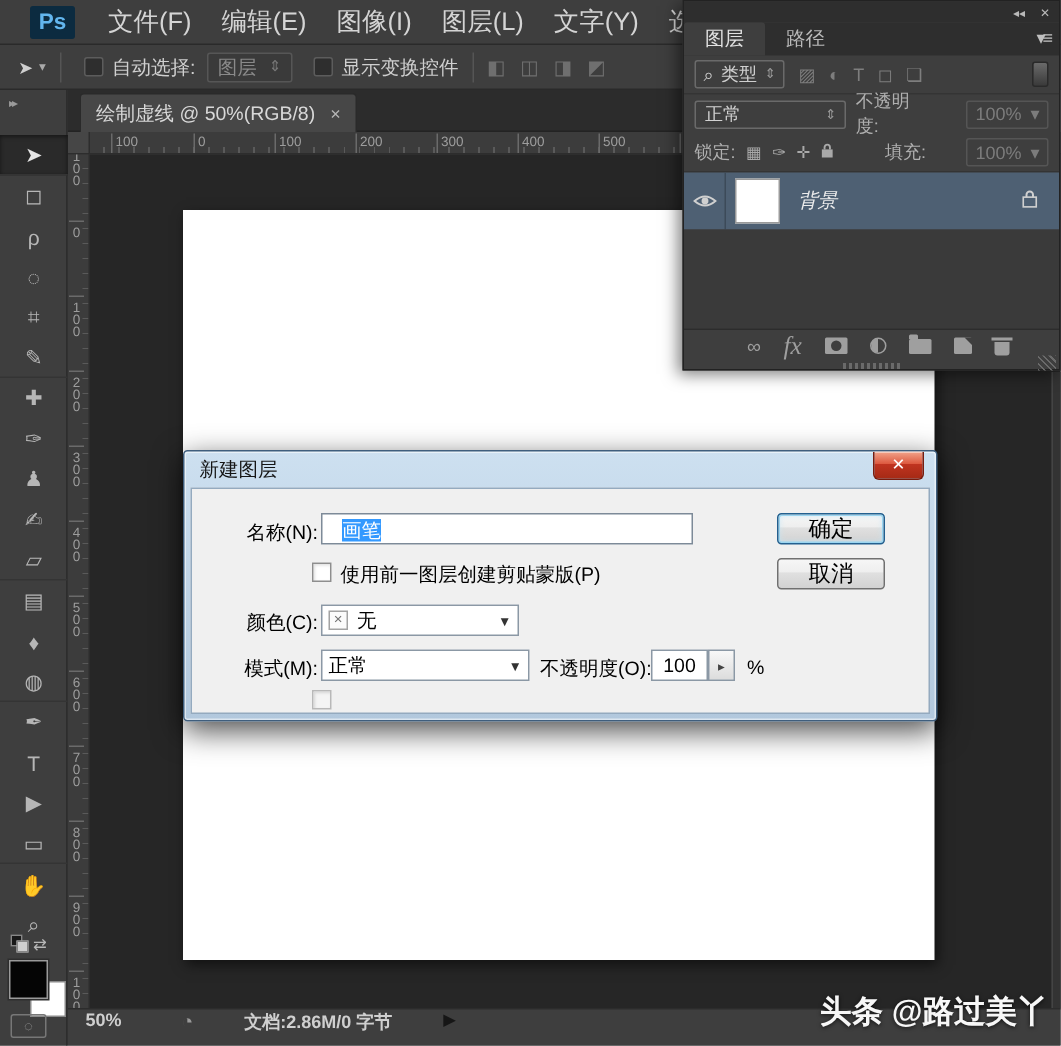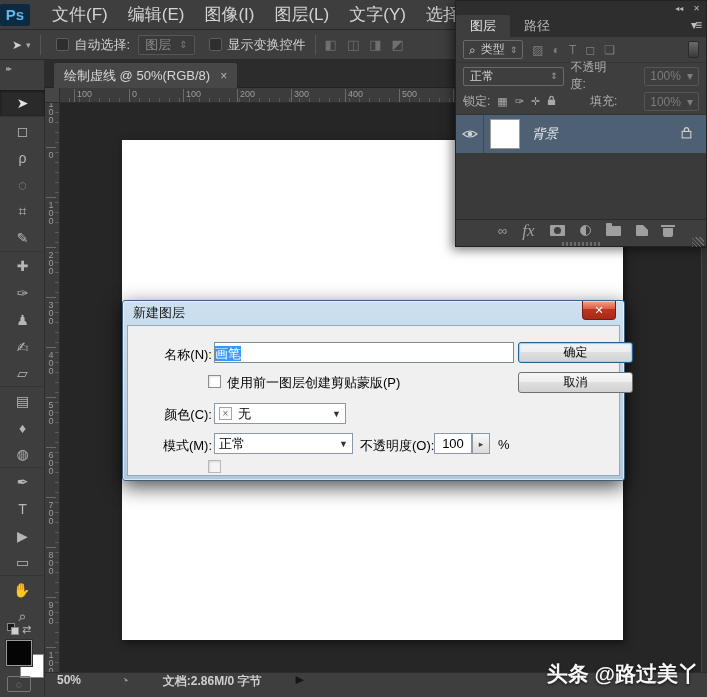--- a/index.html
+++ b/index.html
@@ -1,21 +1,21 @@
 <!DOCTYPE html>
 <html><head>
 <meta charset="utf-8">
 <style>
   *{box-sizing:border-box;margin:0;padding:0;}
   html,body{width:707px;height:697px;}
   body{position:relative;background:#262626;font-family:"Liberation Sans","DejaVu Sans",sans-serif;color:#cfcfcf;overflow:hidden;}
 
   
   .menubar{position:absolute;left:0;top:0;width:707px;height:30px;background:#3e3e3e;border-bottom:1px solid #2a2a2a;display:flex;align-items:center;z-index:2;}
-  .pslogo{width:30px;height:22px;background:#0c2b40;color:#63b6ee;font-weight:bold;font-size:15px;display:flex;align-items:center;justify-content:center;margin:0 12px 0 0;border-radius:2px;}
+  .pslogo{width:30px;height:22px;background:#0c2b40;color:#63b6ee;font-weight:bold;font-size:15px;display:flex;align-items:center;justify-content:center;margin:0 12px 0 20px;border-radius:2px;}
   .menuitems{display:flex;align-items:center;}
   .menuitem{font-size:17px;color:#d4d4d4;padding:0 10px;white-space:nowrap;}
 
   
   .optionsbar{position:absolute;left:0;top:30px;width:707px;height:30px;background:#3e3e3e;border-bottom:1px solid #2a2a2a;display:flex;align-items:center;z-index:2;font-size:13px;}
   .ob-toolicon{color:#cfcfcf;font-size:12px;margin-left:12px;}
   .ob-caret{color:#aaa;font-size:9px;margin-left:4px;}
   .ob-sep{width:1px;height:20px;background:#555;margin:0 9px;}
   .cb-dark{width:13px;height:13px;background:#2e2e2e;border:1px solid #5c5c5c;border-radius:2px;margin:0 6px;}
   .ob-label{color:#cfcfcf;}
@@ -100,23 +100,23 @@
   .trashicon::before{content:"";position:absolute;top:-3px;left:-2px;width:14px;height:2px;background:#9f9f9f;}
   .panelgrip{position:absolute;left:106px;top:241px;width:40px;height:4px;background:repeating-linear-gradient(90deg,#6a6a6a 0 2px,transparent 2px 4px);}
   .gripcorner{position:absolute;right:2px;top:236px;width:12px;height:10px;background:repeating-linear-gradient(45deg,#6a6a6a 0 1px,transparent 1px 3px);}
 
   
   .dlg{position:absolute;left:122px;top:300px;width:503px;height:181px;background:linear-gradient(180deg,#cde0f0,#b2c8dd);border:1px solid #3f5e7d;border-radius:3px;box-shadow:0 6px 20px rgba(0,0,0,.7),inset 0 0 0 1px rgba(255,255,255,.55);z-index:5;}
   .dlg-title{height:40px;line-height:24px;padding-left:10px;color:#151515;font-size:13px;}
   .dlg-close{position:absolute;top:0;right:8px;width:34px;height:19px;background:linear-gradient(#f2a58c,#dd5a40 45%,#c03420 46%,#a62a15);border:1px solid #771c0e;border-top:none;border-radius:0 0 4px 4px;color:#fff;text-align:center;font-size:11px;font-weight:bold;line-height:18px;box-shadow:inset 0 1px 0 rgba(255,255,255,.45);}
   .dlg-body{position:absolute;left:4px;right:4px;top:24px;bottom:4px;background:#f0f0f0;border:1px solid #94aabf;font-size:13px;color:#000;}
   .flabel{position:absolute;left:4px;width:80px;text-align:right;}
-  .dlg-input{position:absolute;left:86px;top:16px;width:300px;height:21px;background:#fff;border:1px solid #7d8a98;padding:2px 0;font-size:13px;}
+  .dlg-input{position:absolute;left:86px;top:16px;width:248px;height:21px;background:#fff;border:1px solid #7d8a98;padding:2px 13px;font-size:13px;}
   .seltext{background:#3399ff;color:#fff;}
-  .btn{position:absolute;width:115px;height:21px;background:linear-gradient(#f6f6f6,#eee 45%,#e0e0e0 46%,#d2d2d2);border:1px solid #707070;border-radius:3px;text-align:center;line-height:19px;font-size:12px;color:#000;}
+  .btn{position:absolute;width:72px;height:21px;background:linear-gradient(#f6f6f6,#eee 45%,#e0e0e0 46%,#d2d2d2);border:1px solid #707070;border-radius:3px;text-align:center;line-height:19px;font-size:15px;color:#000;}
   .btn.default{border-color:#23608f;box-shadow:inset 0 0 0 1px #9bd5f0,inset 0 0 4px #bfe6f8;}
   .wincb{position:absolute;width:13px;height:13px;background:#fff;border:1px solid #8e8e8e;box-shadow:inset 1px 1px 2px rgba(0,0,0,.12);}
   .wincb.disabled{border-color:#b8b8b8;background:#f4f4f4;}
   .dlg-select{position:absolute;height:21px;background:#fff;border:1px solid #8b98a5;display:flex;align-items:center;padding:0 4px;gap:6px;}
   .dlg-select .dcaret{margin-left:auto;font-size:9px;color:#333;}
   .nonebox{width:13px;height:13px;border:1px solid #a3a3a3;color:#707070;font-size:10px;line-height:11px;text-align:center;background:#fbfbfb;}
   .opinput{position:absolute;left:306px;top:107px;width:38px;height:21px;background:#fff;border:1px solid #8b98a5;text-align:center;line-height:19px;}
   .opspin{position:absolute;left:344px;top:107px;width:18px;height:21px;background:linear-gradient(#f8f8f8,#dcdcdc);border:1px solid #8b98a5;text-align:center;font-size:9px;line-height:20px;color:#444;}
   .graynote{color:#9b9b9b;}
 

